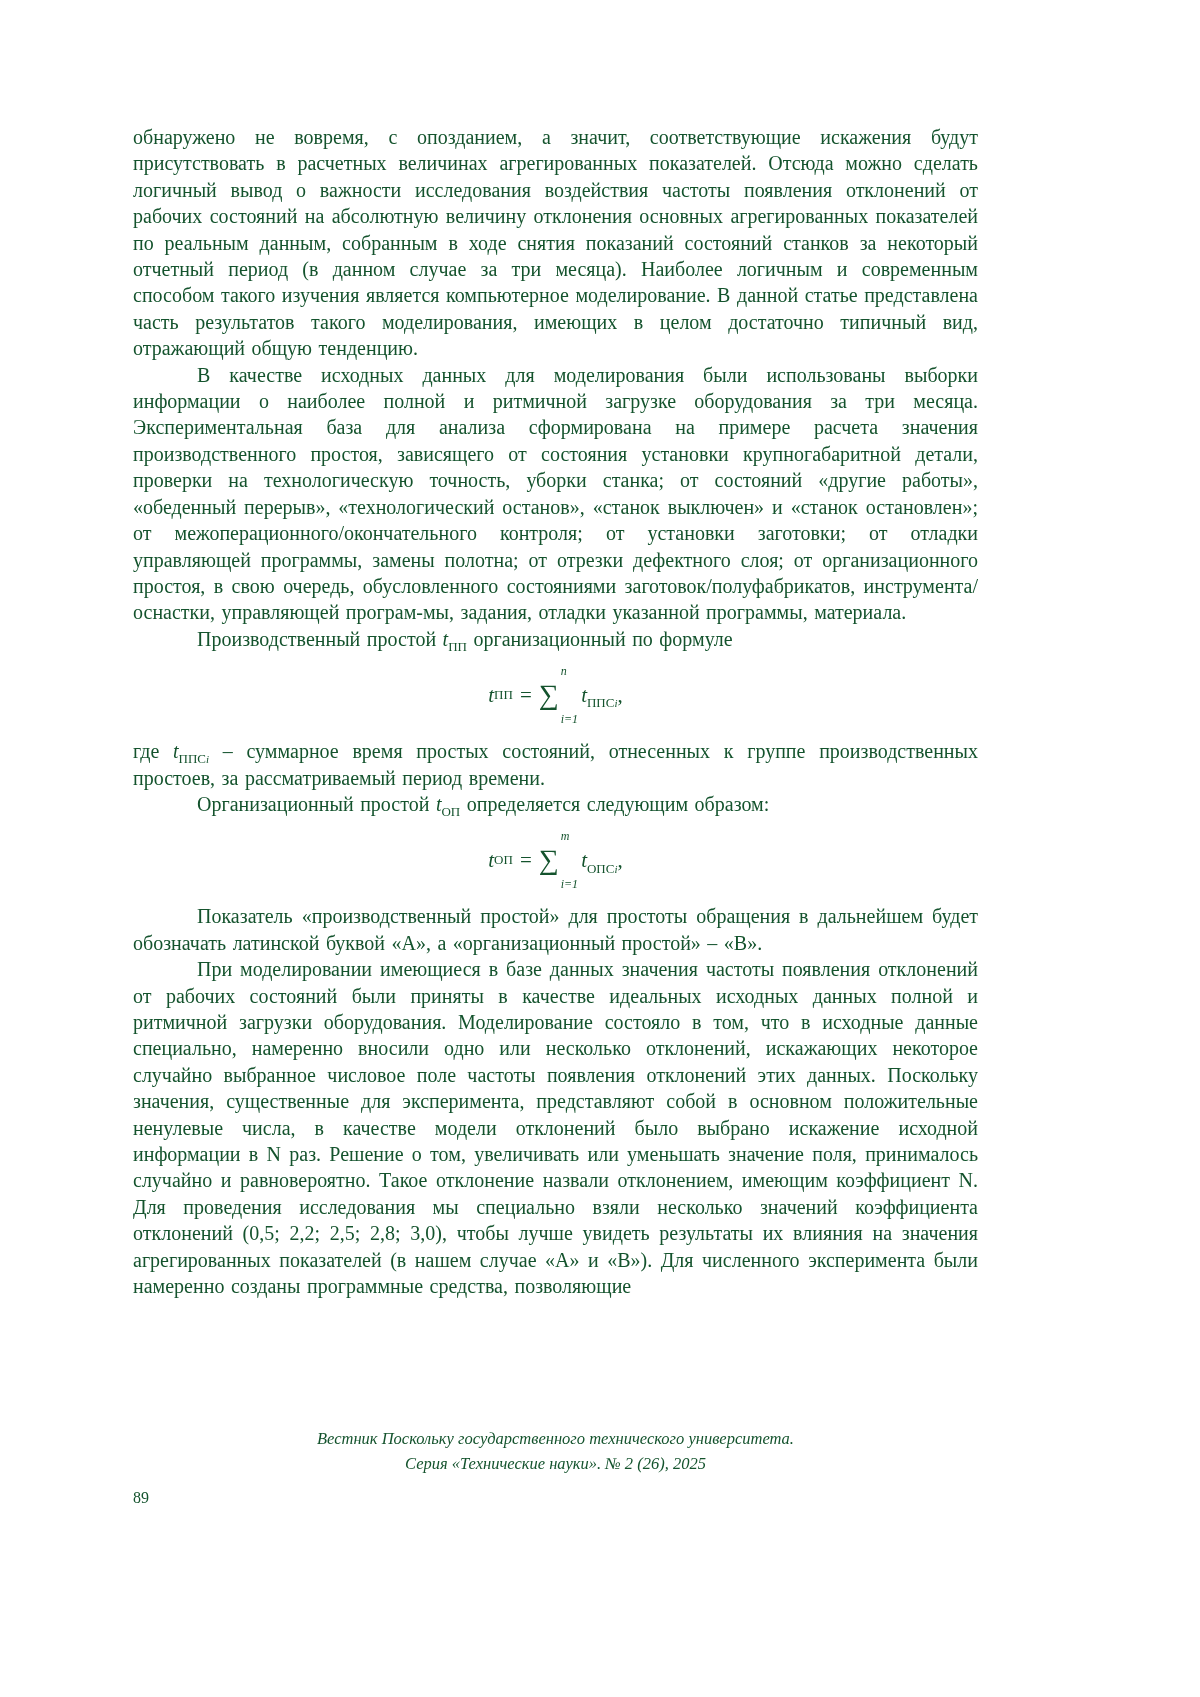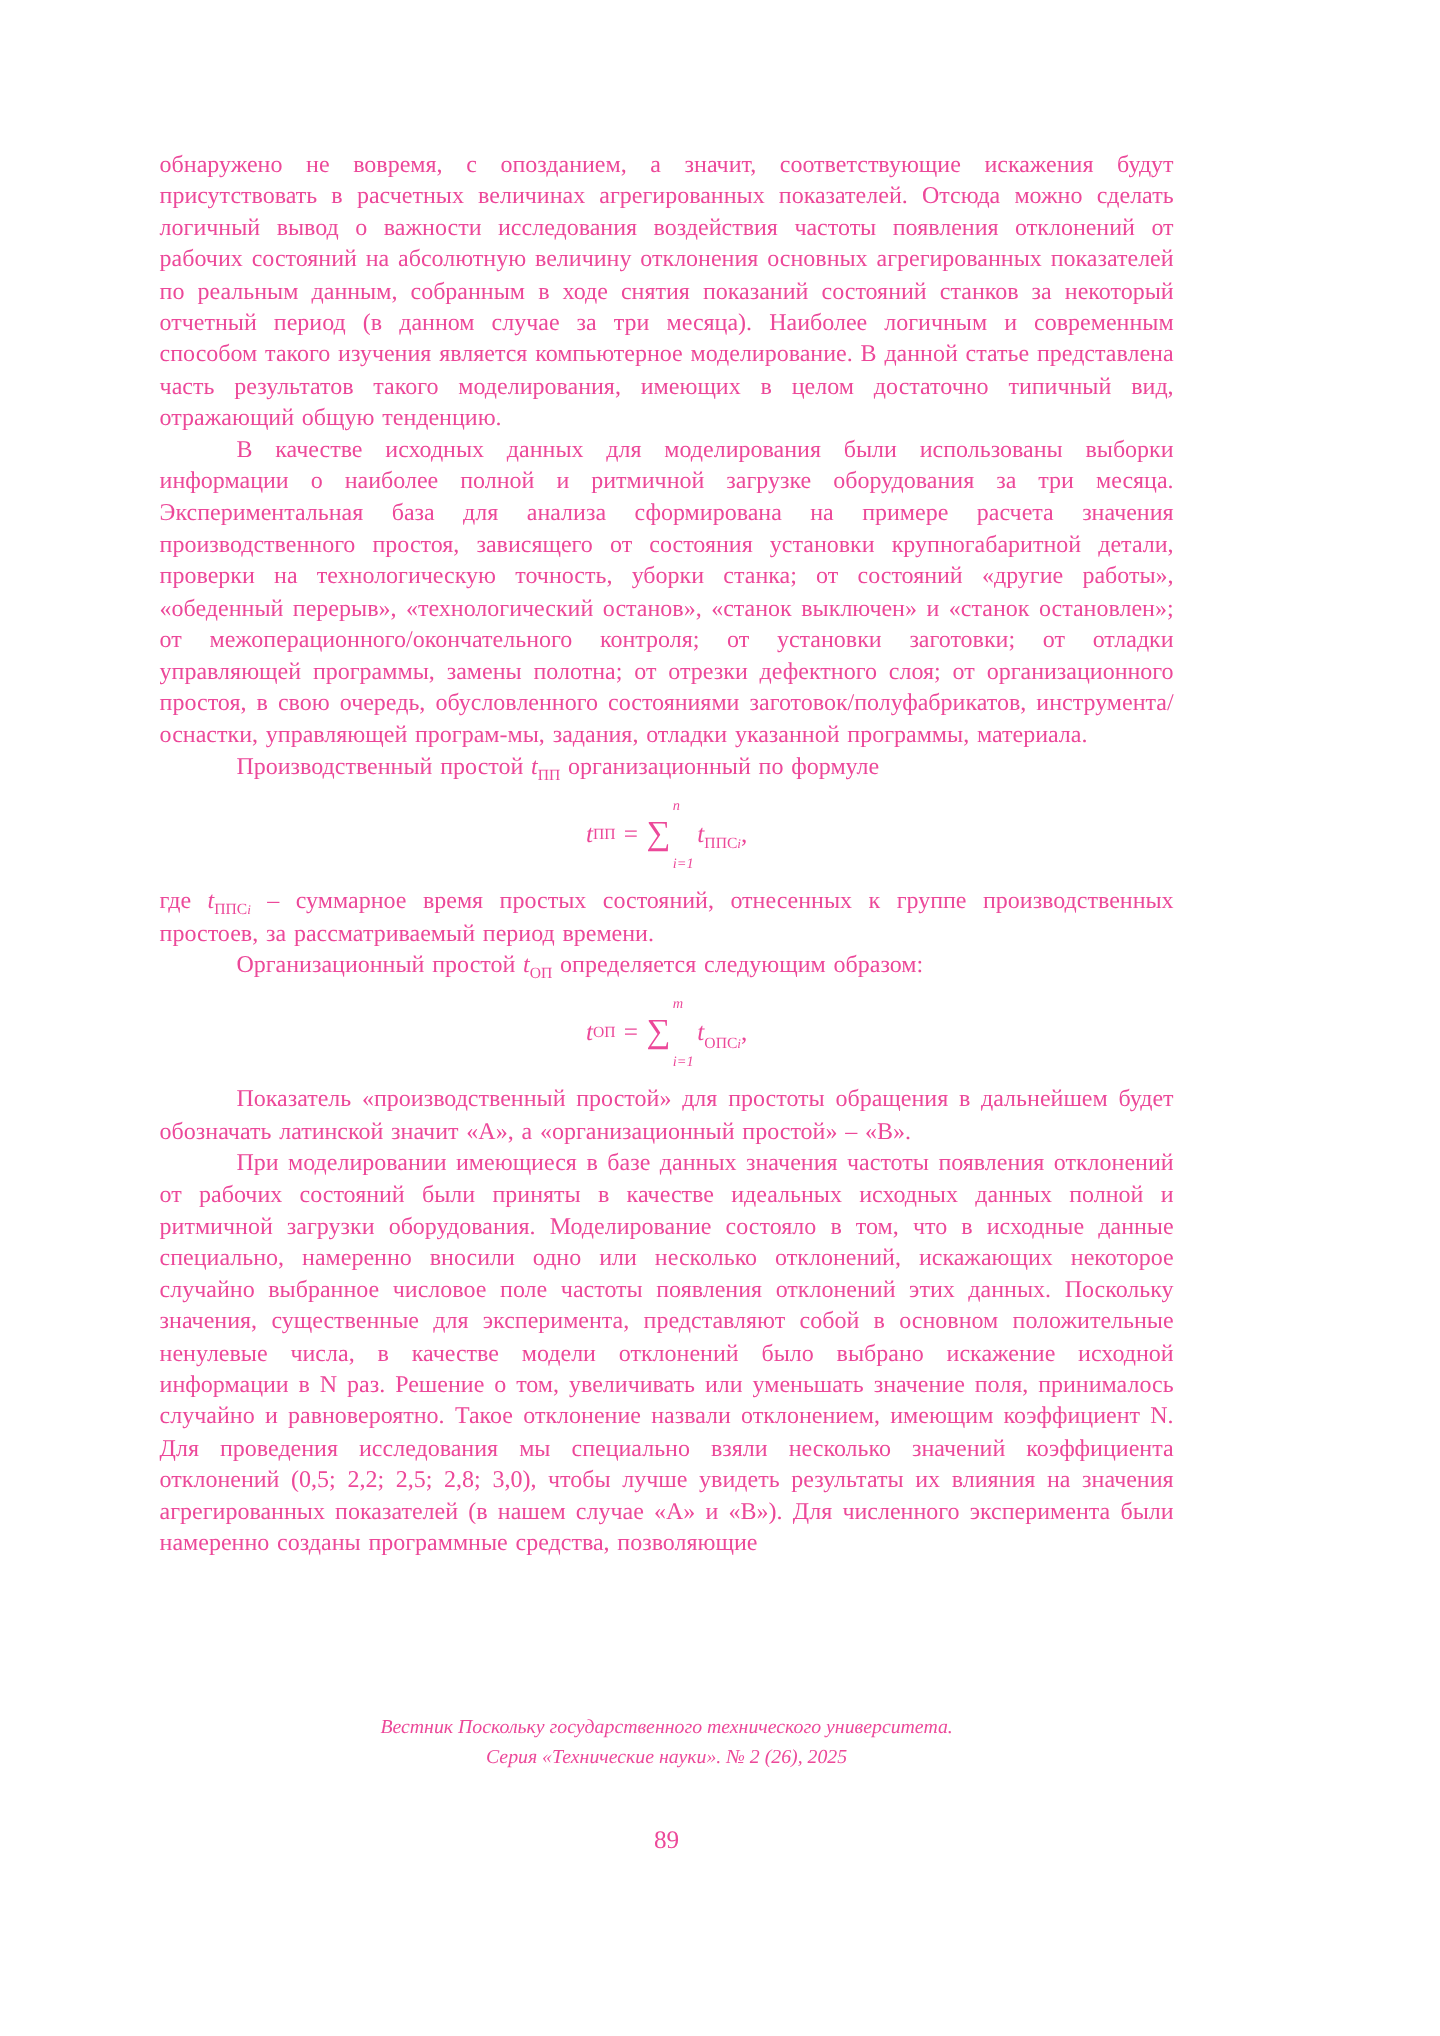--- a/index.html
+++ b/index.html
@@ -5,21 +5,21 @@
   html, body {
     margin: 0;
     padding: 0;
     background: #ffffff;
   }
   .page {
     position: relative;
     width: 1200px;
     height: 1697px;
     background: #ffffff;
-    color: #ec4899;
+    color: #14532d;
     font-family: "Liberation Serif", "DejaVu Serif", serif;
     overflow: hidden;
   }
   .content {
     position: absolute;
     left: 133px;
     top: 124px;
     width: 845px;
   }
   .content p {
@@ -86,23 +86,22 @@
     text-align: center;
     font-style: italic;
     font-size: 16.5px;
     line-height: 25px;
   }
   .page-number {
     position: absolute;
     left: 133px;
     top: 1489px;
     width: 845px;
-    text-align: center;
-    font-size: 21px;
-    margin-top: 32px;
+    text-align: left;
+    font-size: 16px;
   }
 </style>
 </head>
 <body>
 
 <div class="page">
   <div class="content">
 
     <p>обнаружено не вовремя, с опозданием, а значит, соответствующие искажения будут присутствовать в расчетных величинах агрегированных показателей. Отсюда можно сделать логичный вывод о важности исследования воздействия частоты появления отклонений от рабочих состояний на абсолютную величину отклонения основных агрегированных показателей по реальным данным, собранным в ходе снятия показаний состояний станков за некоторый отчетный период (в данном случае за три месяца). Наиболее логичным и современным способом такого изучения является компьютерное моделирование. В данной статье представлена часть результатов такого моделирования, имеющих в целом достаточно типичный вид, отражающий общую тенденцию.</p>
 
@@ -142,21 +141,21 @@
               <span class="lim-top">m</span>
               <span class="lim-bot">i=1</span>
             </span>
           </span>
           <span class="fterm"><span class="mvar">t</span><sub class="msub"><span>ОПС</span><span class="subi">i</span></sub></span>
           <span class="ftail">,</span>
       </span>
     </div>
 
 
-    <p class="indent">Показатель «производственный простой» для простоты обращения в дальнейшем будет обозначать латинской значит «А», а «организационный простой» – «В».</p>
+    <p class="indent">Показатель «производственный простой» для простоты обращения в дальнейшем будет обозначать латинской буквой «А», а «организационный простой» – «В».</p>
 
     <p class="indent">При моделировании имеющиеся в базе данных значения частоты появления отклонений от рабочих состояний были приняты в качестве идеальных исходных данных полной и ритмичной загрузки оборудования. Моделирование состояло в том, что в исходные данные специально, намеренно вносили одно или несколько отклонений, искажающих некоторое случайно выбранное числовое поле частоты появления отклонений этих данных. Поскольку значения, существенные для эксперимента, представляют собой в основном положительные ненулевые числа, в качестве модели отклонений было выбрано искажение исходной информации в N раз. Решение о том, увеличивать или уменьшать значение поля, принималось случайно и равновероятно. Такое отклонение назвали отклонением, имеющим коэффициент N. Для проведения исследования мы специально взяли несколько значений коэффициента отклонений (0,5; 2,2; 2,5; 2,8; 3,0), чтобы лучше увидеть результаты их влияния на значения агрегированных показателей (в нашем случае «А» и «В»). Для численного эксперимента были намеренно созданы программные средства, позволяющие</p>
 
   </div>
 
   <div class="footer">
     <div>Вестник Поскольку государственного технического университета.</div>
     <div>Серия «Технические науки». № 2 (26), 2025</div>
   </div>
 

